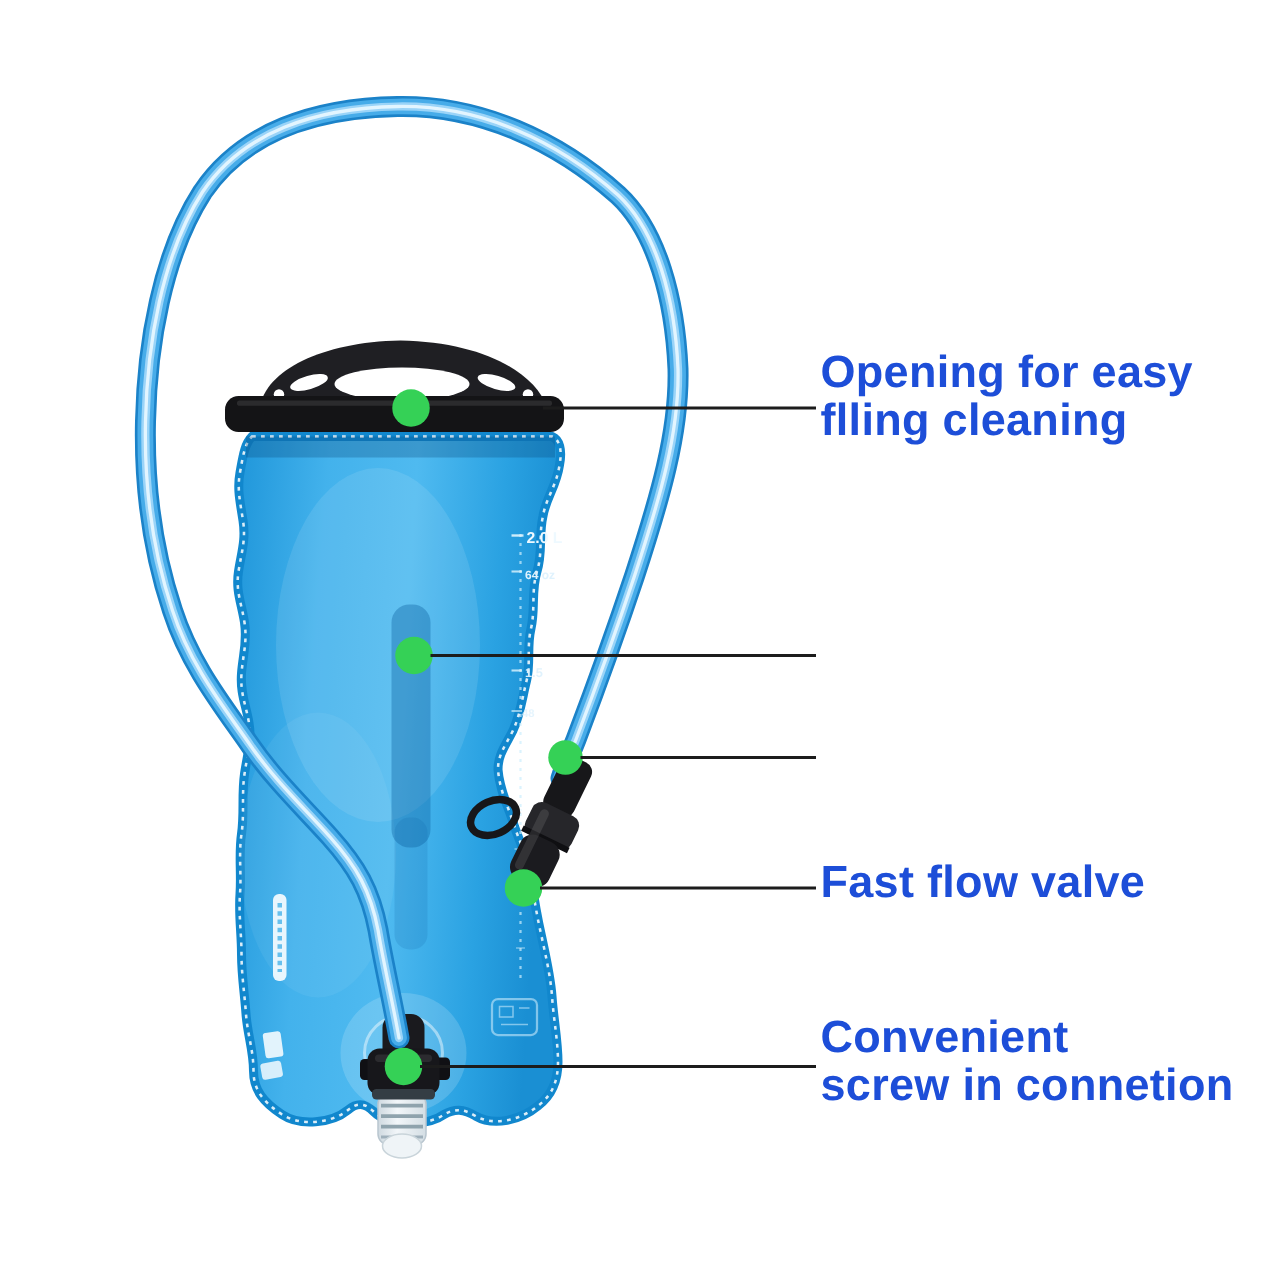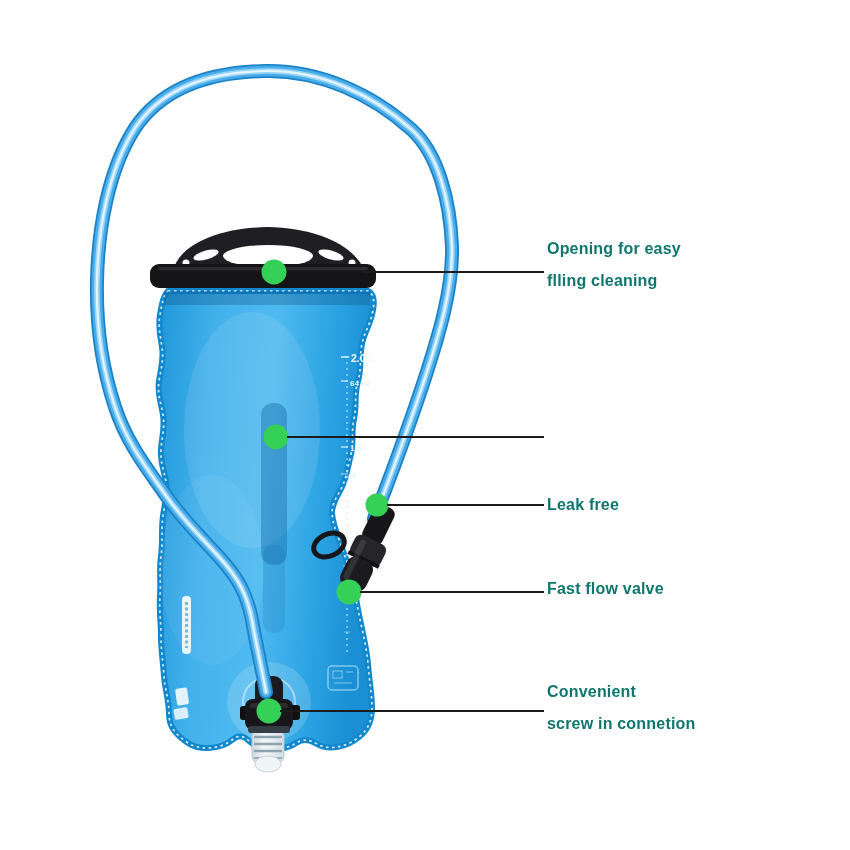--- a/index.html
+++ b/index.html
@@ -4,21 +4,21 @@
 <style>
   html,body{margin:0;padding:0;background:#ffffff;}
   .stage{
     position:relative;width:850px;height:850px;background:#ffffff;overflow:hidden;
     font-family:"Liberation Sans",sans-serif;
   }
   .stage svg{position:absolute;left:0;top:0;}
   .cline{position:absolute;height:2px;background:#1c1c1c;}
   .clabel{
     position:absolute;left:547px;width:280px;
-    font-weight:700;font-size:16px;line-height:32px;color:#0f766e;
+    font-weight:700;font-size:30px;line-height:32px;color:#1d4ed8;
     white-space:pre-line;letter-spacing:0.2px;
   }
 </style>
 </head>
 <body>
 
 <div class="stage">
 
   <svg width="850" height="850" viewBox="0 0 850 850">
     <defs>
@@ -164,18 +164,17 @@
   </svg>
 
   <div class="cline" style="left:362px;top:271px;width:182px;"></div>
   <div class="cline" style="left:287px;top:436px;width:257px;"></div>
   <div class="cline" style="left:387px;top:504px;width:157px;"></div>
   <div class="cline" style="left:360px;top:591px;width:184px;"></div>
   <div class="cline" style="left:280px;top:710px;width:264px;"></div>
 
   <div class="clabel" style="top:233px;">Opening for easy
 flling cleaning</div>
-  <div class="clabel" style="top:489px;">Leak free</div>
   <div class="clabel" style="top:676px;">Convenient
 screw in connetion</div>
   <div class="clabel" style="top:573px;">Fast flow valve</div>
 
 </div>
 
 </body></html>

